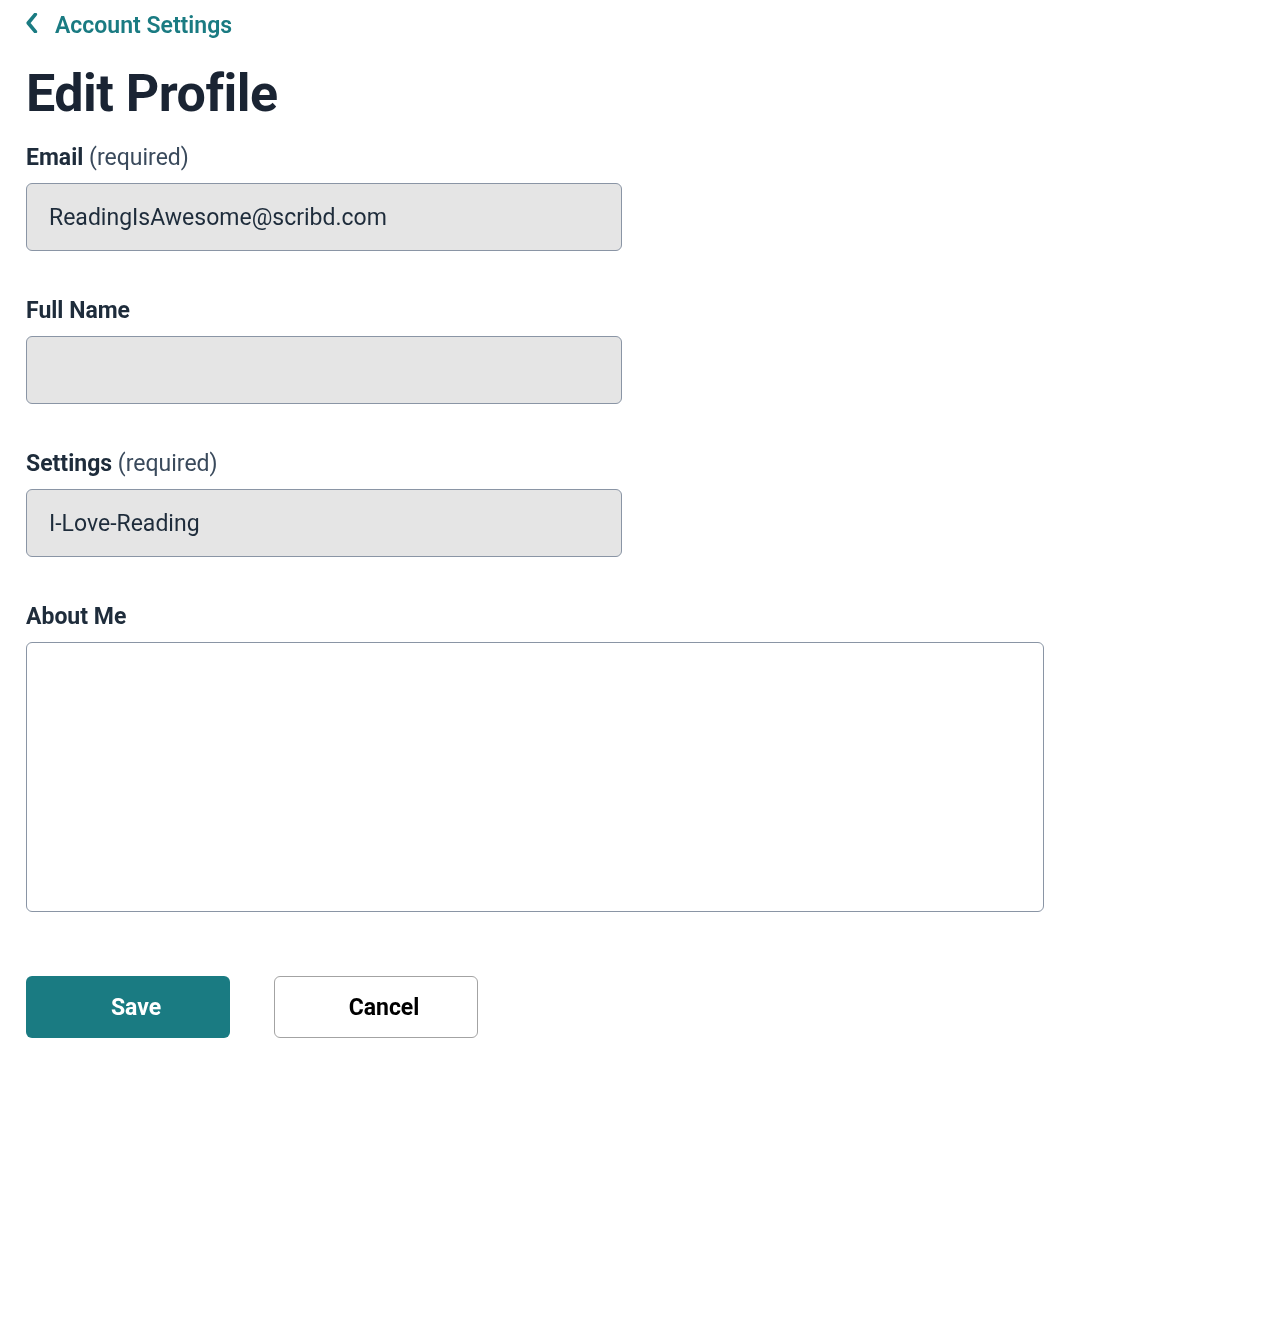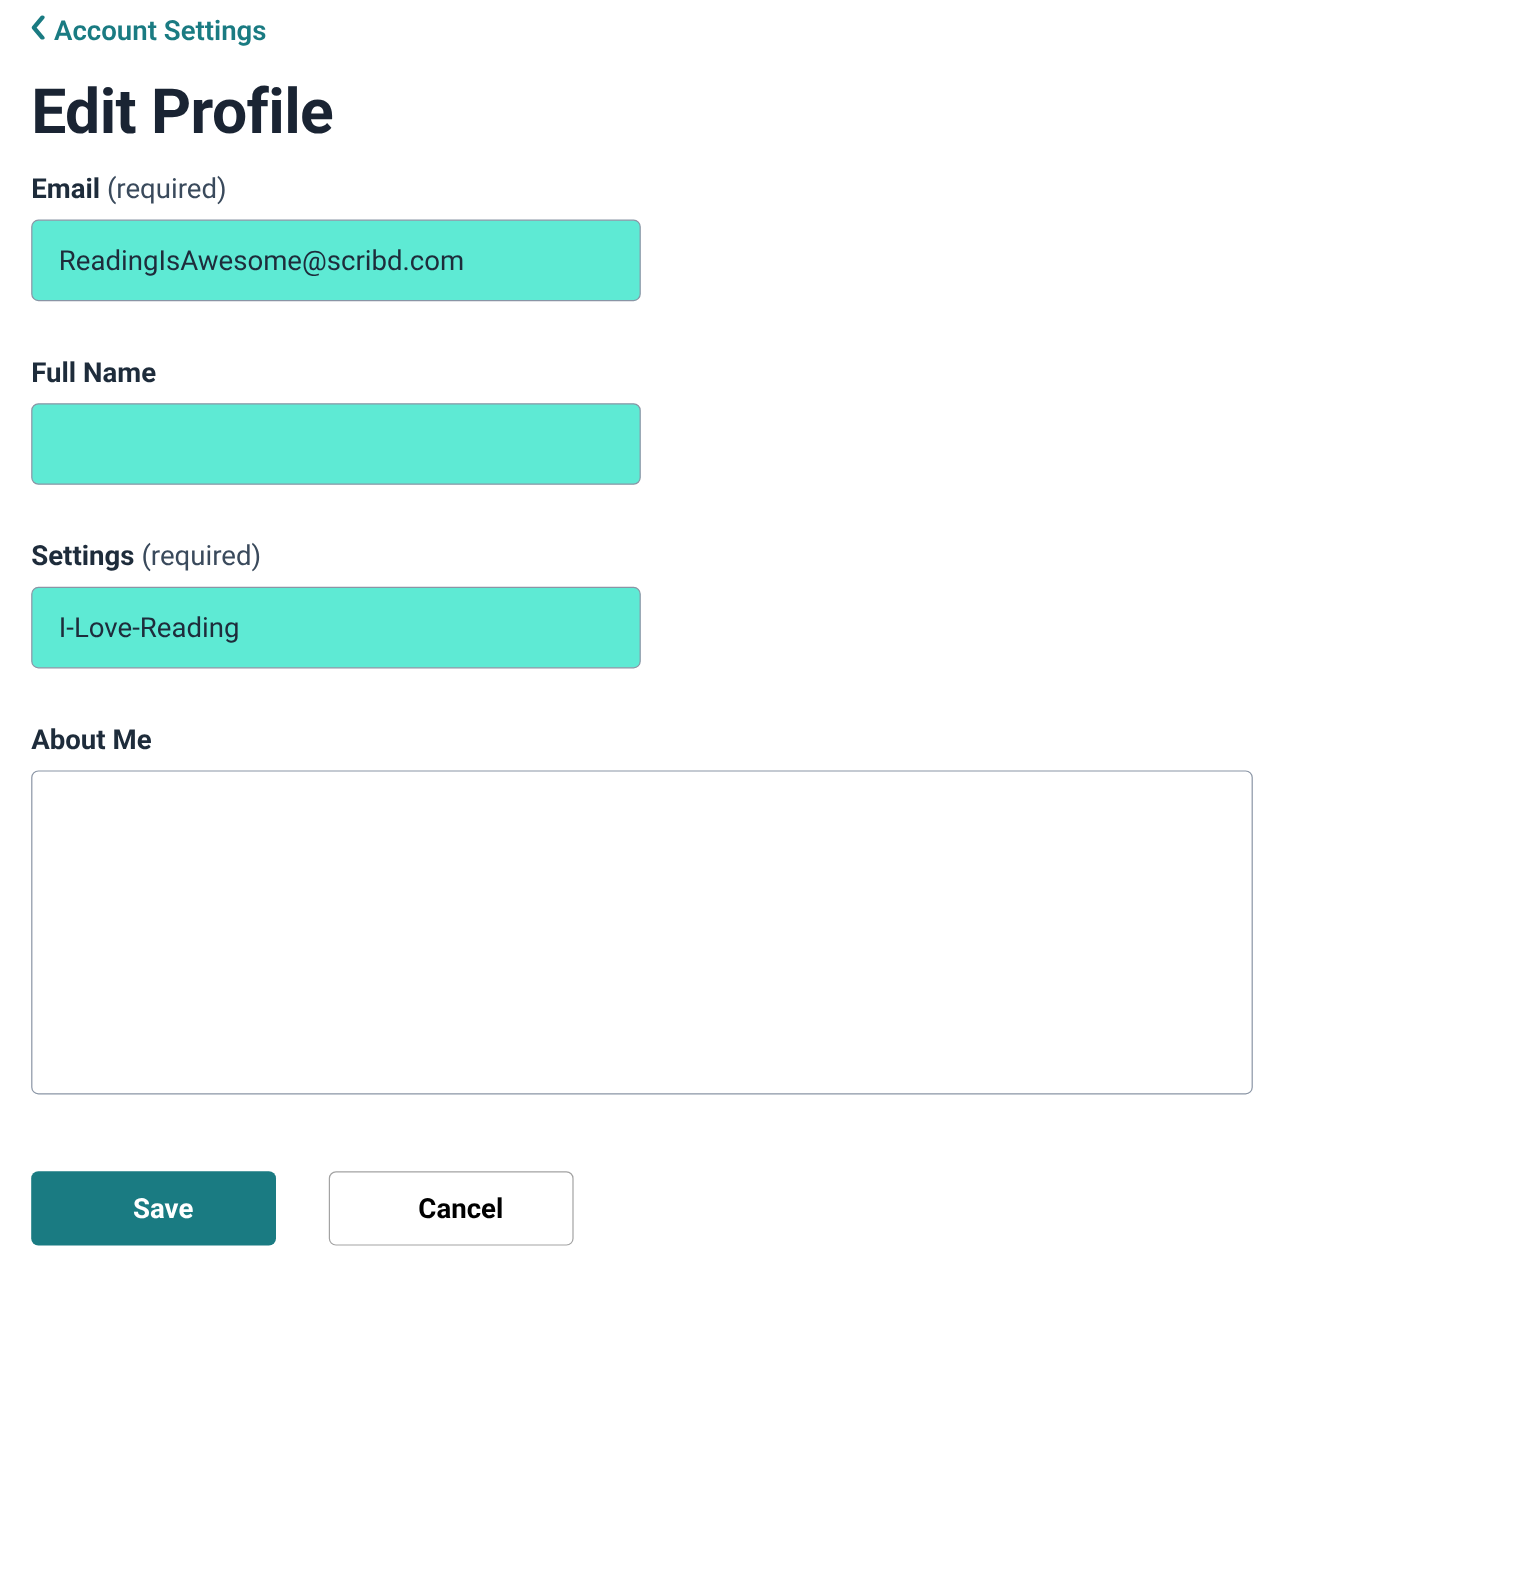--- a/index.html
+++ b/index.html
@@ -10,21 +10,21 @@
     body {
       font-family: -apple-system, BlinkMacSystemFont, "Segoe UI", Roboto, "Helvetica Neue", Arial, sans-serif;
       background: #ffffff;
       padding: 12px 26px;
       width: 1270px;
       color: #1e293b;
     }
     .back-link {
       display: inline-flex;
       align-items: center;
-      gap: 6px;
+      gap: 16px;
       color: #1a7b82;
       font-size: 23px;
       font-weight: 600;
       text-decoration: none;
       cursor: pointer;
       margin-bottom: 24px;
     }
     .back-link svg {
       width: 13px;
       height: 20px;
@@ -48,29 +48,29 @@
     }
     .form-label .label-main {
       font-weight: 700;
       text-align: center;
     }
     .form-label .label-suffix {
       font-weight: 400;
       color: #3a4a5c;
     }
     .text-input {
-      width: 508px;
+      width: 596px;
       height: 68px;
       border: 1px solid #8a95a5;
       border-radius: 6px;
       padding: 0 22px;
       font-size: 23px;
       color: #1e2c3b;
       font-family: inherit;
-      background: #5eead4;
+      background: #e5e5e5;
     }
     .textarea-input {
       width: 1018px;
       height: 270px;
       border: 1px solid #8a95a5;
       border-radius: 6px;
       padding: 16px 22px;
       font-size: 23px;
       color: #1e2c3b;
       font-family: inherit;

